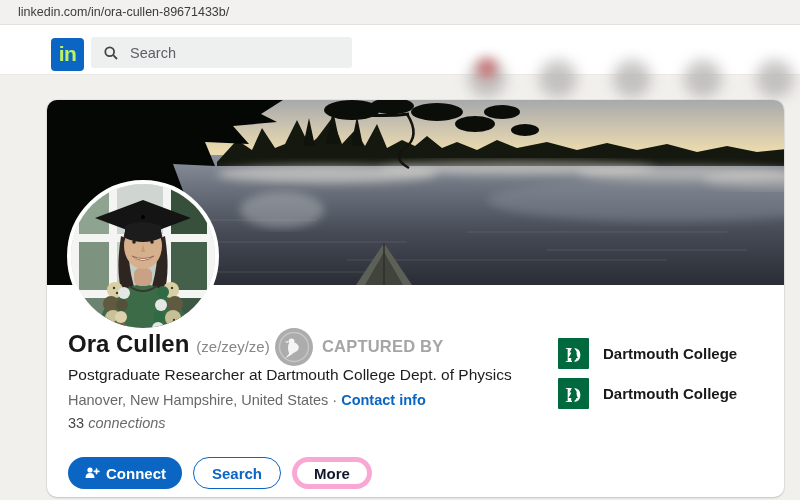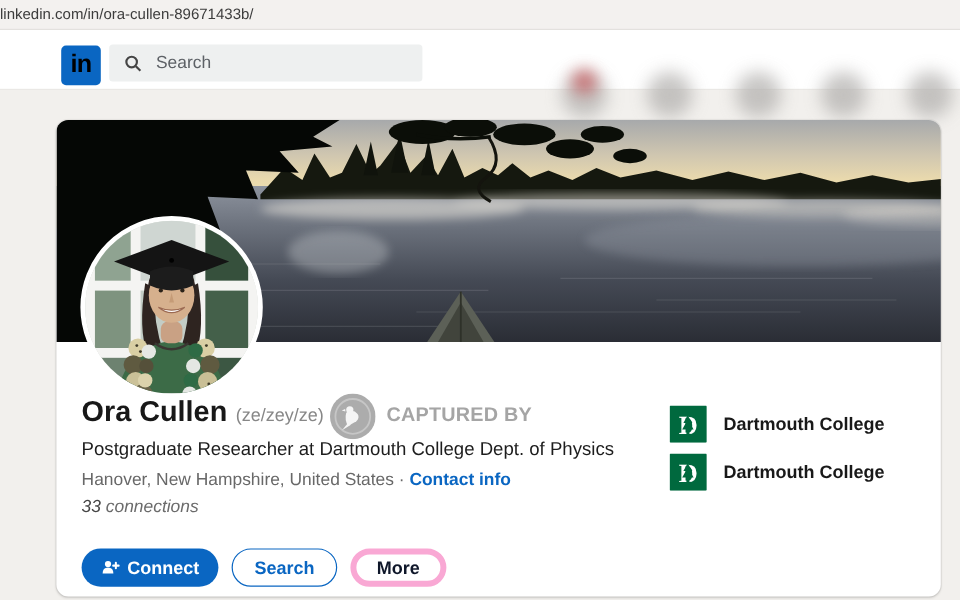--- a/index.html
+++ b/index.html
@@ -3,27 +3,27 @@
 <meta charset="utf-8">
 <style>
   html,body{margin:0;padding:0;}
   body{width:800px;height:500px;overflow:hidden;background:#f2f0ed;
        font-family:"Liberation Sans",sans-serif;position:relative;}
   .abs{position:absolute;}
 
   
   .urlbar{left:0;top:0;width:800px;height:25px;background:#f3f1ef;
           border-bottom:1px solid #e3e1de;box-sizing:border-box;
-          font-size:12.5px;color:#3c3c3c;line-height:24px;}
+          font-size:12.5px;color:#3c3c3c;line-height:24px;padding-left:18px;}
 
   
   .topnav{left:0;top:25px;width:800px;height:49px;background:#ffffff;
           border-bottom:1px solid #eae8e5;}
   .li-logo{left:51px;top:13px;width:33px;height:33px;background:#0a66c2;
-           border-radius:4px;color:#000000;font-weight:800;font-size:21px;
+           border-radius:4px;color:#bef264;font-weight:800;font-size:21px;
            text-align:center;line-height:31px;letter-spacing:-0.5px;}
   .searchbox{left:91px;top:12px;width:261px;height:31px;background:#eef0f0;
              border-radius:3px;display:flex;align-items:center;}
   .searchbox svg{margin-left:12px;flex:0 0 auto;}
   .searchbox input{border:none;outline:none;background:transparent;
                    font-family:"Liberation Sans",sans-serif;
                    font-size:14.5px;color:#333;margin-left:9px;width:200px;}
   .searchbox input::placeholder{color:#5d6166;opacity:1;}
   .blob{width:38px;height:38px;border-radius:50%;background:#b4b2b0;
         filter:blur(7px);opacity:.75;top:35px;}
@@ -45,21 +45,21 @@
 
   .watermark{left:228px;top:228px;display:flex;align-items:center;gap:9px;}
   .wm-text{font-size:16.5px;line-height:17.5px;font-weight:700;color:#a5a5a5;
            letter-spacing:.2px;}
 
   .headline{left:21px;top:266px;font-size:15.5px;color:#1d1d1d;}
   .loc{left:21px;top:292px;font-size:14.5px;color:#686868;}
   .loc .dot{margin:0 4px;}
   .contact{color:#0a66c2;font-weight:700;cursor:pointer;}
   .conns{left:21px;top:315px;font-size:14.5px;}
-  .conns .cnt{color:#454545;font-style:italic;}
+  .conns .cnt{color:#454545;}
   .conns .lbl{color:#6b6b6b;font-style:italic;}
 
   .btns{left:21px;top:344px;display:flex;gap:11px;}
   .pill{height:32px;border-radius:17px;display:flex;align-items:center;
         font-size:15px;font-weight:700;box-sizing:border-box;cursor:pointer;
         background:#fff;margin-top:13px;}
   .pill.connect{background:#0a66c2;color:#fff;padding:0 16px;gap:6px;border:none;}
   .pill.message{border:1.5px solid #0a66c2;color:#0a66c2;padding:0 18px;}
   .pill.more{border:5px solid #f9a8d4;color:#0f172a;padding:0 17px;}
 

